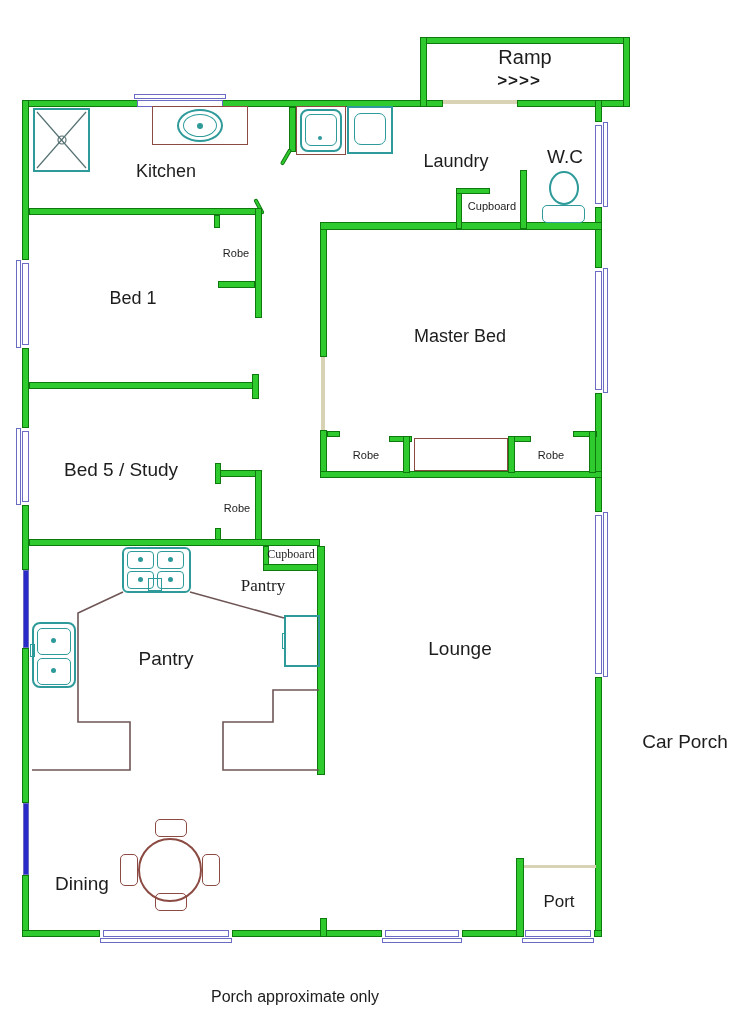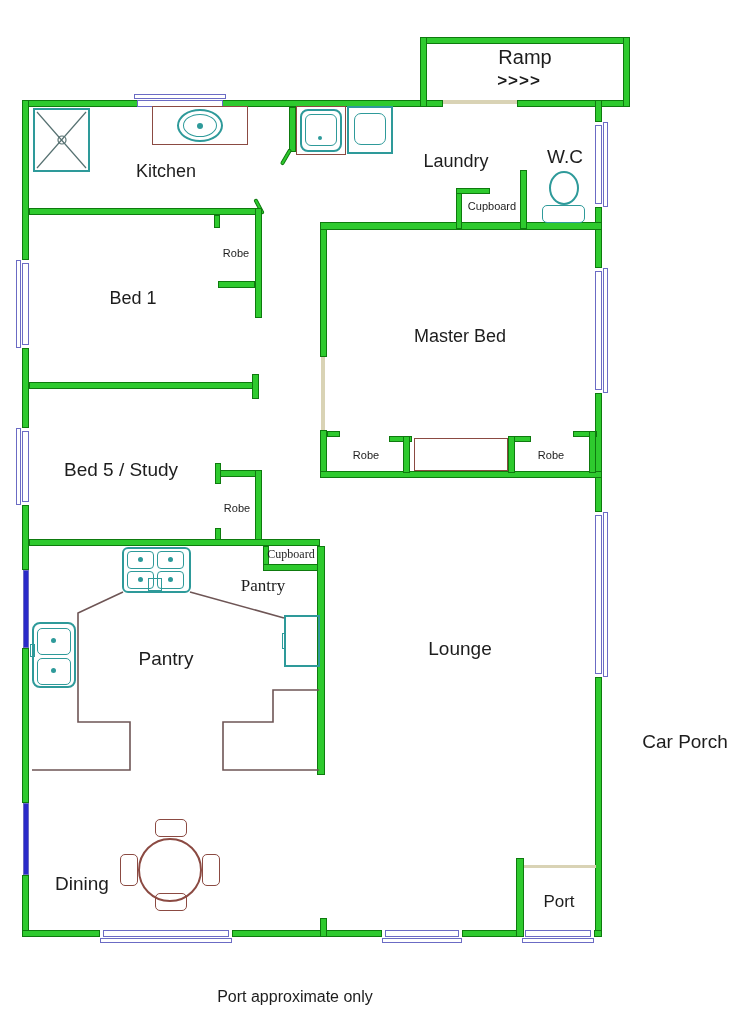--- a/index.html
+++ b/index.html
@@ -203,14 +203,14 @@
   <span class="lbl fs11" style="left:551px;top:455px">Robe</span>
   <span class="lbl fs19" style="left:121px;top:470px">Bed 5 / Study</span>
   <span class="lbl fs11" style="left:237px;top:508px">Robe</span>
   <span class="lbl fs12 serif" style="left:291px;top:554px">Cupboard</span>
   <span class="lbl fs17 serif" style="left:263px;top:586px">Pantry</span>
   <span class="lbl fs19" style="left:166px;top:659px">Pantry</span>
   <span class="lbl fs19" style="left:460px;top:649px">Lounge</span>
   <span class="lbl fs19" style="left:685px;top:742px">Car Porch</span>
   <span class="lbl fs19" style="left:82px;top:884px">Dining</span>
   <span class="lbl fs17" style="left:559px;top:902px">Port</span>
-  <span class="lbl fs16" style="left:295px;top:997px">Port approximate only</span>
+  <span class="lbl fs16" style="left:295px;top:997px">Porch approximate only</span>
 </div>
 
 </body></html>

